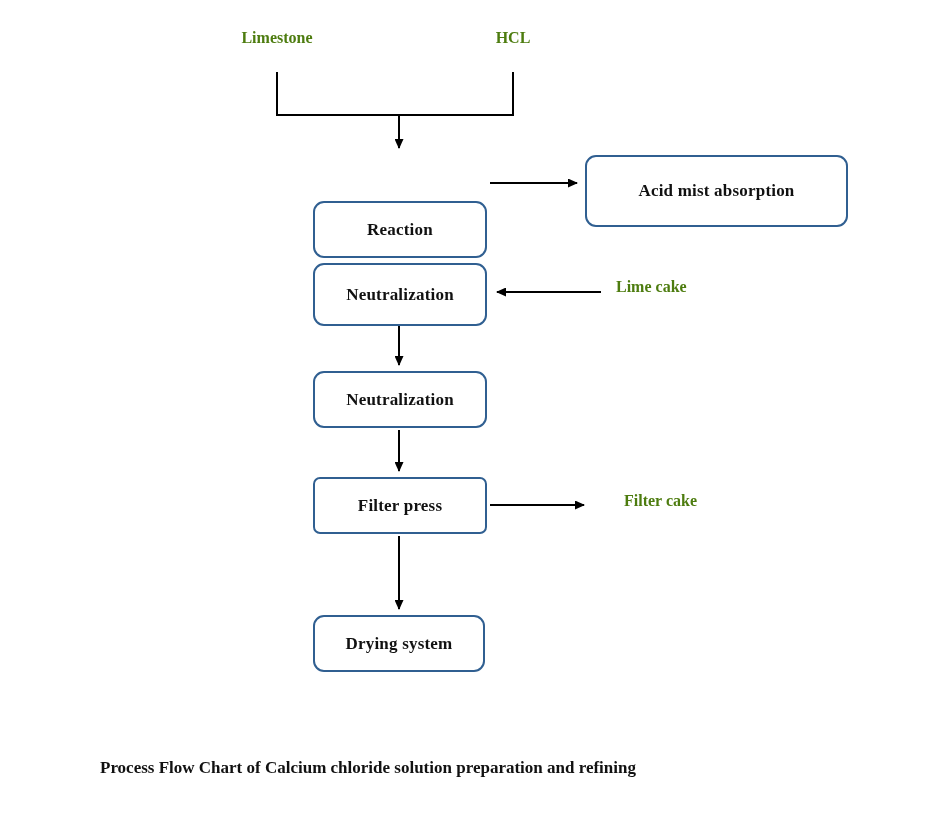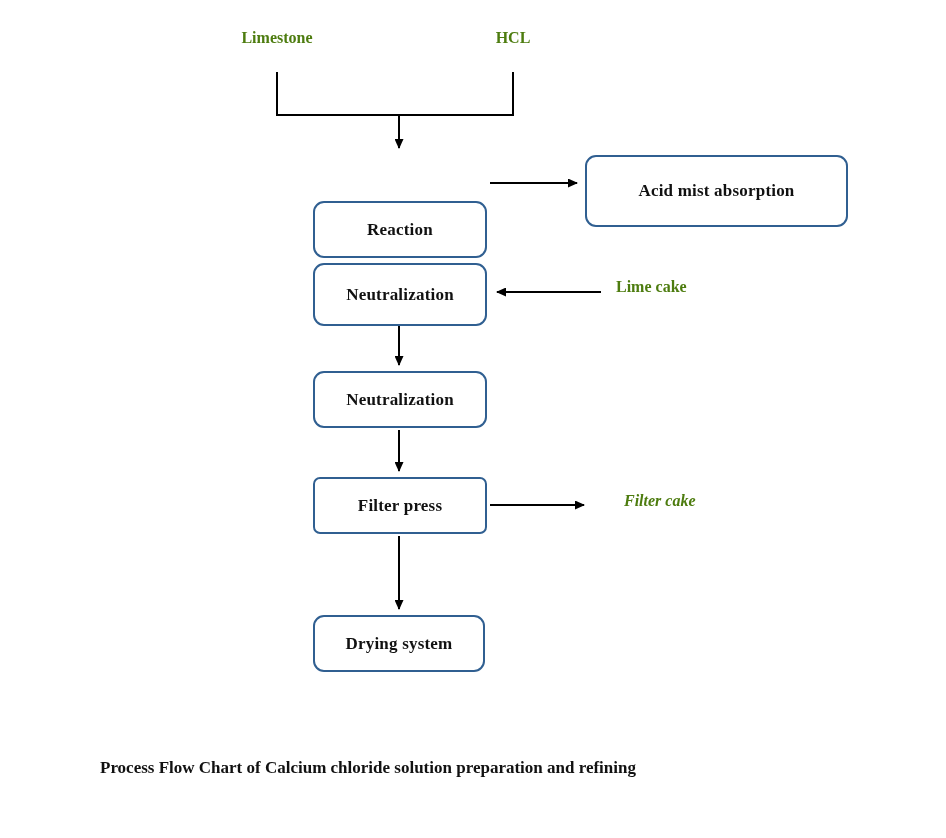--- a/index.html
+++ b/index.html
@@ -99,17 +99,17 @@
 
   <div class="box" style="left:313px; top:263px; width:174px; height:63px;text-align:center;">Neutralization</div>
 
   <div class="box" style="left:313px; top:371px; width:174px; height:57px;">Neutralization</div>
 
   <div class="box" style="left:313px; top:477px; width:174px; height:57px;border-radius:7px;">Filter press</div>
 
   <div class="box" style="left:313px; top:615px; width:172px; height:57px;">Drying system</div>
 
   <div class="flabel" style="left:616px; top:278px;">Lime cake</div>
-  <div class="flabel" style="left:624px; top:492px;font-style:italic;">Filter cake</div>
+  <div class="flabel" style="left:624px; top:492px;">Filter cake</div>
 
   <div class="caption" style="left:100px; top:758px;">Process Flow Chart of Calcium chloride solution preparation and refining</div>
 
 </div>
 
 </body></html>

